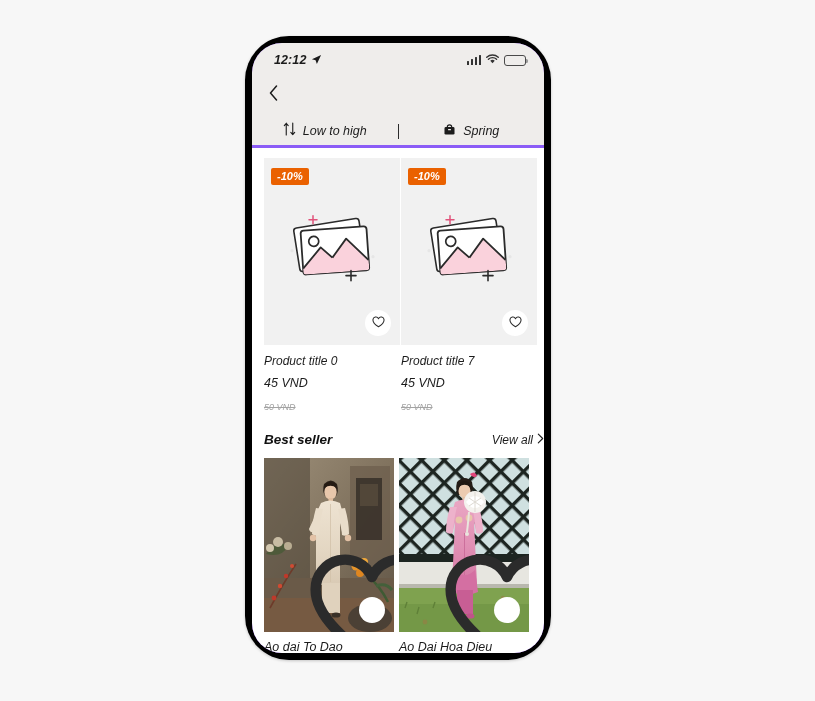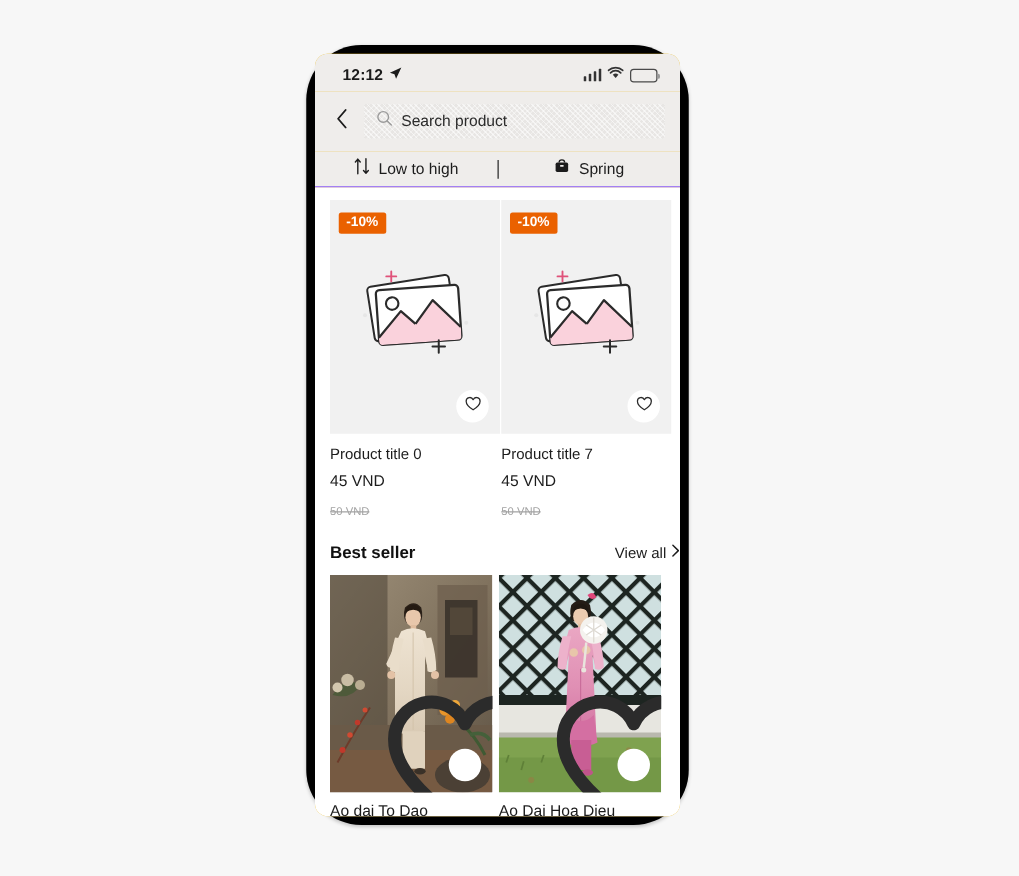--- a/index.html
+++ b/index.html
@@ -27,23 +27,24 @@
     background: #000;
     border-radius: 44px;
     box-sizing: border-box;
     padding: 7px;
     box-shadow: 0 1px 3px rgba(0,0,0,.20);
   }
   .screen {
     position: relative;
     width: 100%;
     height: 100%;
-    background: #eab308;
-    border-radius: 10px;
+    background: #6d28d9;
+    border-radius: 30px;
     overflow: hidden;
+    font-style: italic;
   }
   
   .statusbar {
     position: relative;
     height: 30px;
     background: #efedeb;
     display: flex;
     align-items: center;
     justify-content: space-between;
     padding: 4px 18px 0 22px;
@@ -118,21 +119,21 @@
     color: #2b2b2b;
     white-space: nowrap;
   }
 
   
   .filterrow {
     background: #efedeb;
     display: flex;
     align-items: center;
     height: 28px;
-    border-bottom: 1px solid #8b5cf6;
+    border-bottom: 3px solid #8b5cf6;
   }
   .filter {
     flex: 1 1 0;
     display: flex;
     align-items: center;
     justify-content: center;
     gap: 7px;
     cursor: pointer;
     height: 100%;
   }
@@ -287,29 +288,20 @@
       </div>
 
       <div class="header">
         <div class="searchrow">
           <div class="backbtn">
             <span>
               <svg width="9" height="16" viewBox="0 0 9 16">
                   <path d="M7.5 1 L1.5 8 L7.5 15" stroke="#1c1c1c" stroke-width="1.5" fill="none" stroke-linecap="round" stroke-linejoin="round"></path>
                 </svg>
             </span>
-          </div>
-          <div class="searchbox">
-            <span>
-              <svg width="13" height="13" viewBox="0 0 14 14">
-                <circle cx="6" cy="6" r="4.6" stroke="#9a9a9a" stroke-width="1.2" fill="none"></circle>
-                <line x1="9.4" y1="9.4" x2="13" y2="13" stroke="#9a9a9a" stroke-width="1.2" stroke-linecap="round"></line>
-              </svg>
-            </span>
-            <span class="ph">Search product</span>
           </div>
         </div>
       </div>
 
       <div class="filterrow">
         <div class="filter">
           <span>
             <svg width="13" height="14" viewBox="0 0 14 15">
               <path d="M3.5 14 L3.5 1.5 M3.5 1.5 L1.4 3.8 M3.5 1.5 L5.6 3.8" stroke="#1c1c1c" stroke-width="1.2" fill="none" stroke-linecap="round" stroke-linejoin="round"></path>
               <path d="M10.5 1 L10.5 13.5 M10.5 13.5 L8.4 11.2 M10.5 13.5 L12.6 11.2" stroke="#1c1c1c" stroke-width="1.2" fill="none" stroke-linecap="round" stroke-linejoin="round"></path>

